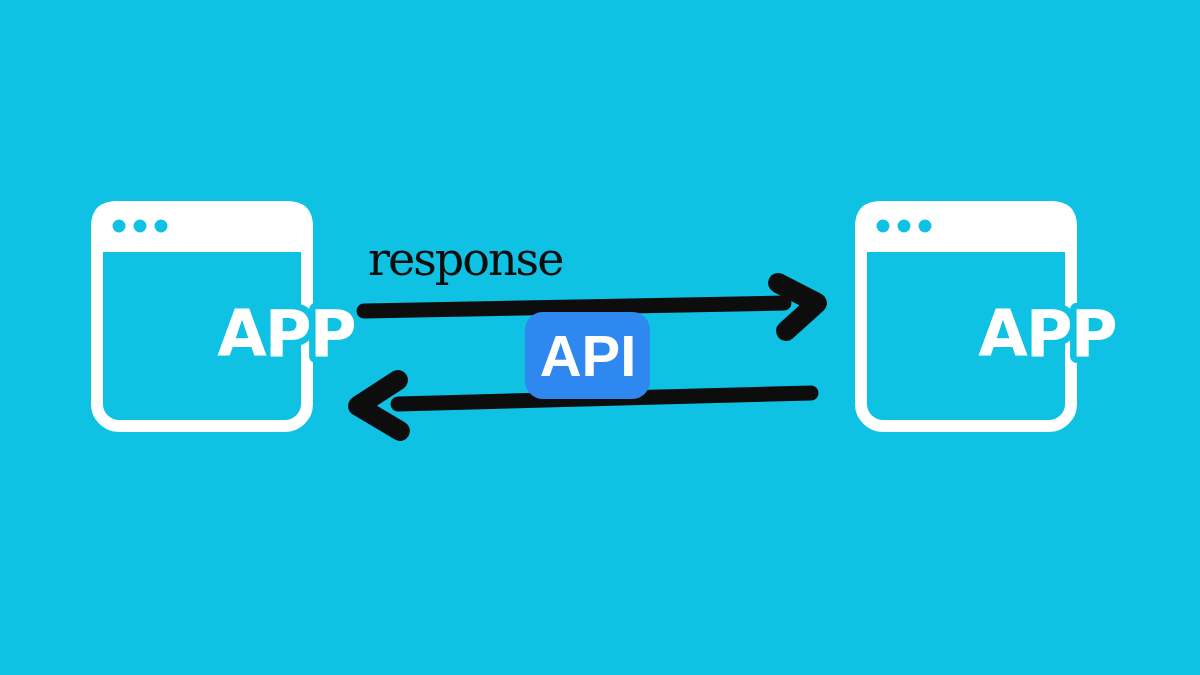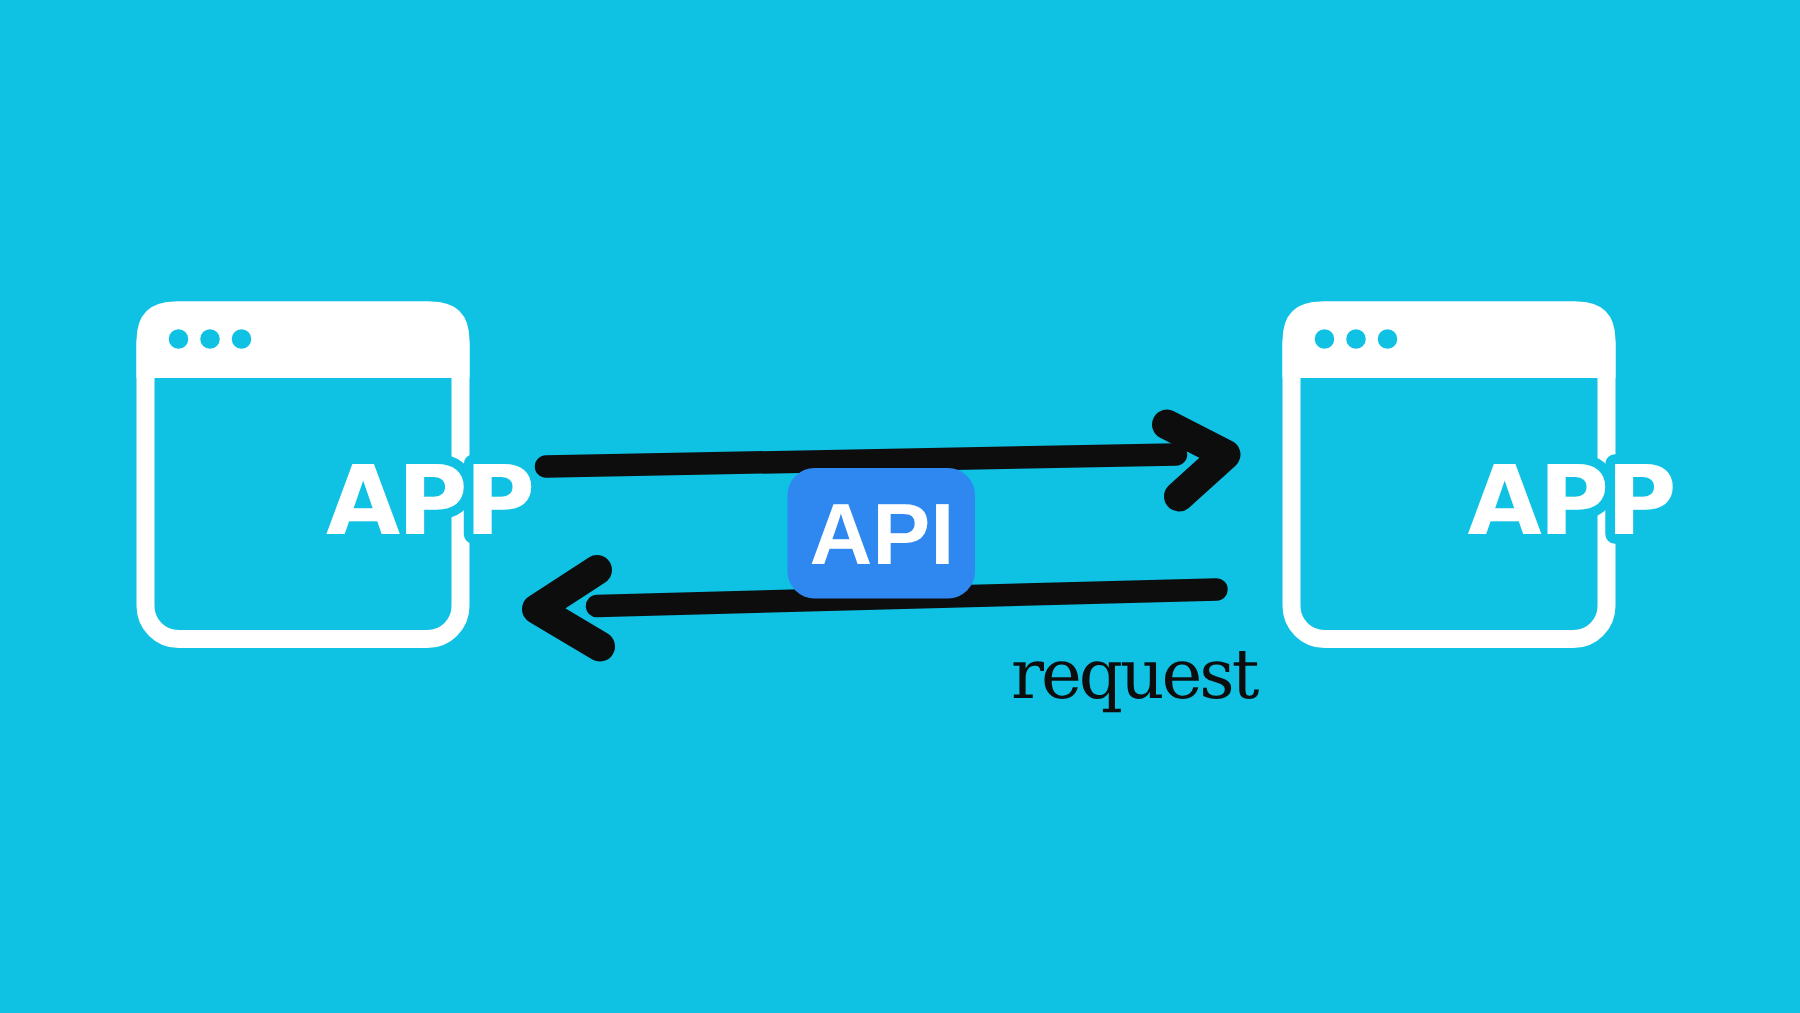--- a/index.html
+++ b/index.html
@@ -94,15 +94,15 @@
       <path d="M811 393 L398 404" stroke-width="15"></path>
       <path d="M398 380 L358 406 L400 431" stroke-width="20"></path>
     </g>
 
     <g>
       <rect x="525" y="312" width="125" height="87" rx="18" fill="#2F87F0"></rect>
       <text class="api-badge-text" x="588" y="376">API</text>
     </g>
   </svg>
 
-  <div class="arrow-label label-request">request</div>
+  <div class="arrow-label label-response">response</div>
 
 </div>
 
 </body></html>

